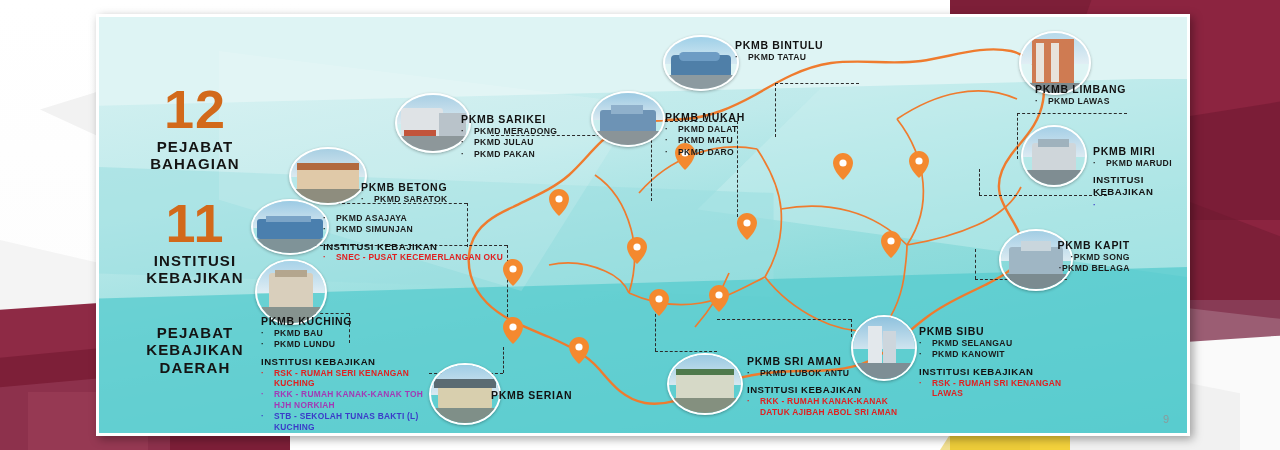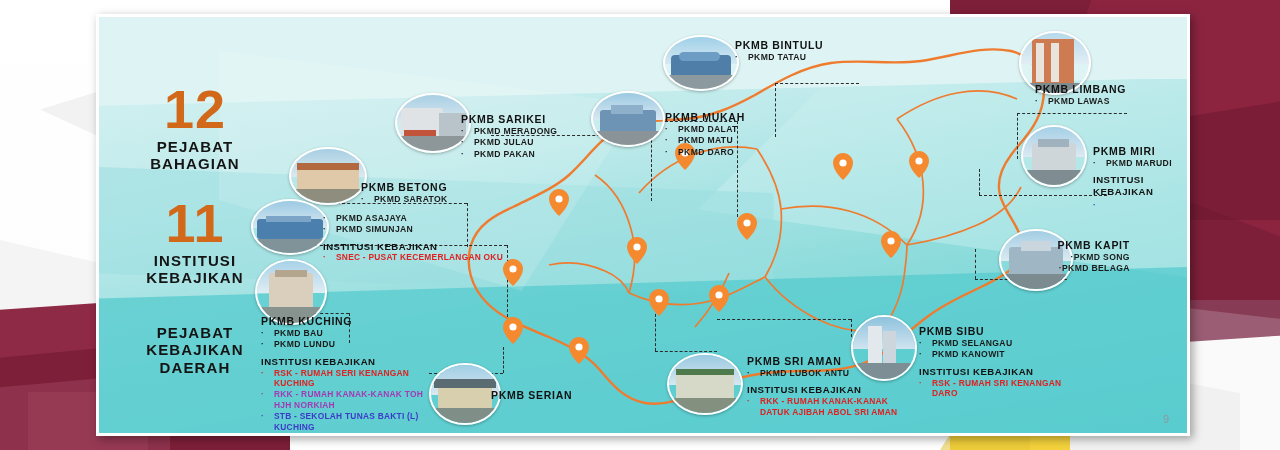--- a/index.html
+++ b/index.html
@@ -556,20 +556,20 @@
 
     <div class="label" style="left:820px; top:308px; width:160px;">
       <div class="lb-title">PKMB SIBU</div>
       <div class="lb-sub"><span class="b">·</span><span>PKMD SELANGAU</span></div>
       <div class="lb-sub"><span class="b">·</span><span>PKMD KANOWIT</span></div>
       <div class="lb-inst-h">INSTITUSI KEBAJIKAN</div>
       <div class="lb-row">
         <span class="bul lb-red">·</span>
         <span class="txt">
           <div class="lb-red">RSK - RUMAH SRI KENANGAN</div>
-          <div class="lb-red">DARO</div>
+          <div class="lb-red">LAWAS</div>
         </span>
       </div>
     </div>
 
     <div id="page-no">9</div>
   </div>
 </div>
 
 </body></html>

